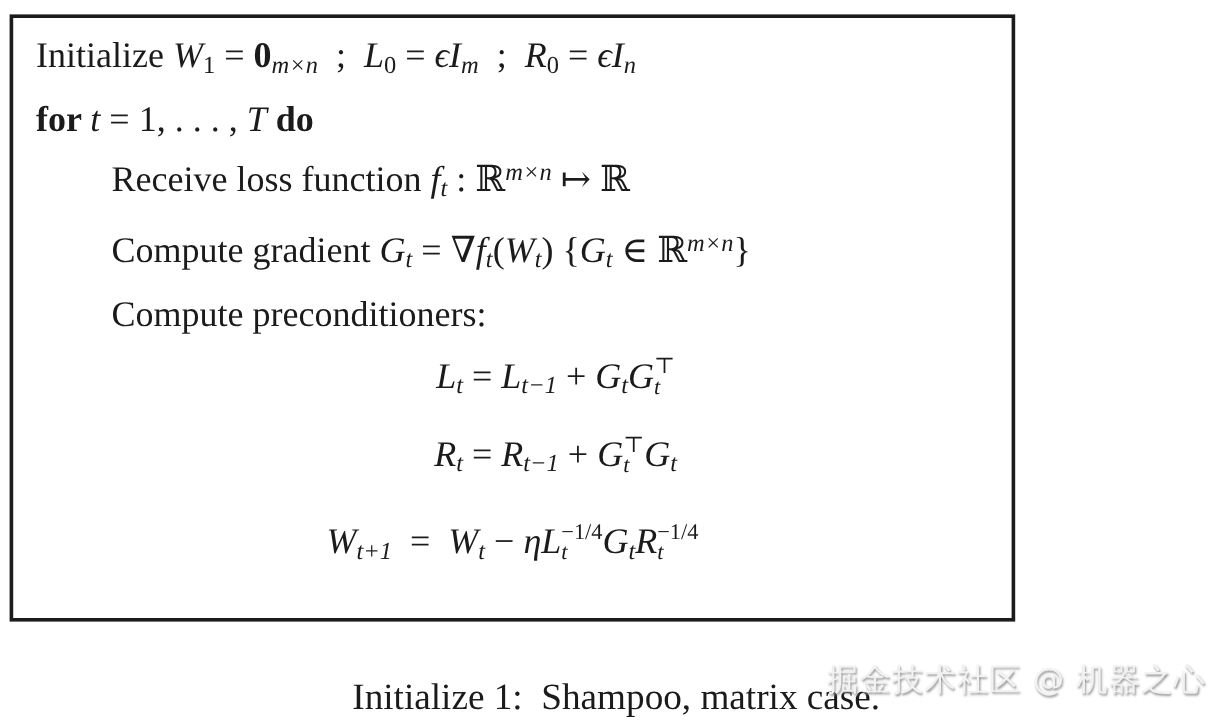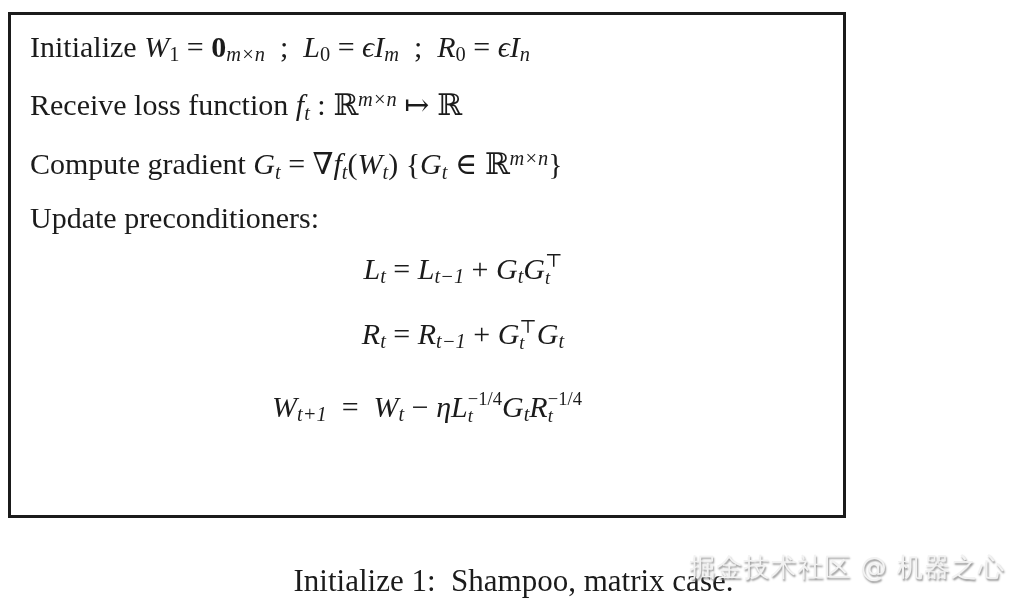--- a/index.html
+++ b/index.html
@@ -31,21 +31,21 @@
     box-sizing: border-box;
     border: 3px solid var(--border);
     padding: 9px 19px 0 19px;
     background: var(--background);
   }
   .line {
     font-size: 30px;
     line-height: 45px;
     white-space: nowrap;
   }
-  .indent { }
+  .indent { margin-left: 63px; }
   .gap-top { margin-top: 13px; }
   .eq {
     text-align: center;
     line-height: 58px;
     position: relative;
     left: 36px;
   }
   .eq-center { left: 0; margin-top: 7px; }
   .bf { font-weight: 700; }
   .it { font-style: italic; }
@@ -85,22 +85,23 @@
     z-index: 5;
     white-space: nowrap;
   }
 </style>
 </head>
 <body>
 
 <div>
   <div class="algo-box" id="algo-box">
       <div class="line"><span class="rm">Initialize </span><span class="it">W</span><span class="sub">1</span><span class="rm"> = </span><span class="bf">0</span><span class="subi">m×n</span><span class="rm"> ; </span><span class="it">L</span><span class="sub">0</span><span class="rm"> = </span><span class="it">ϵI</span><span class="subi">m</span><span class="rm"> ; </span><span class="it">R</span><span class="sub">0</span><span class="rm"> = </span><span class="it">ϵI</span><span class="subi">n</span></div>
+      <div class="line"><span class="bf">for </span><span class="it">t</span><span class="rm"> = 1, . . . , </span><span class="it">T</span><span class="bf"> do</span></div>
       <div class="line indent"><span class="rm">Receive loss function </span><span class="it">f</span><span class="subi">t</span><span class="rm"> : </span><span class="bb">ℝ</span><span class="supi">m×n</span><span class="rm"> ↦ </span><span class="bb">ℝ</span></div>
       <div class="line indent"><span class="rm">Compute gradient </span><span class="it">G</span><span class="subi">t</span><span class="rm"> = ∇</span><span class="it">f</span><span class="subi">t</span><span class="rm">(</span><span class="it">W</span><span class="subi">t</span><span class="rm">) {</span><span class="it">G</span><span class="subi">t</span><span class="rm"> ∈ </span><span class="bb">ℝ</span><span class="supi">m×n</span><span class="rm">}</span></div>
-      <div class="line indent"><span class="rm">Update preconditioners:</span></div>
+      <div class="line indent"><span class="rm">Compute preconditioners:</span></div>
       <div class="line eq"><span class="it">L</span><span class="subi">t</span><span class="rm"> = </span><span class="it">L</span><span class="subi">t−1</span><span class="rm"> + </span><span class="it">G</span><span class="subi">t</span><span class="it">G</span><span class="ss"><span class="ss-sup">⊤</span><span class="ss-sub">t</span></span></div>
       <div class="line eq"><span class="it">R</span><span class="subi">t</span><span class="rm"> = </span><span class="it">R</span><span class="subi">t−1</span><span class="rm"> + </span><span class="it">G</span><span class="ss"><span class="ss-sup">⊤</span><span class="ss-sub">t</span></span><span class="it">G</span><span class="subi">t</span></div>
       <div class="line eq eq-center"><span class="it">W</span><span class="subi">t+1</span><span class="rm"> = </span><span class="it">W</span><span class="subi">t</span><span class="rm"> − </span><span class="it">ηL</span><span class="ss"><span class="ss-sup">−1/4</span><span class="ss-sub">t</span></span><span class="it">G</span><span class="subi">t</span><span class="it">R</span><span class="ss"><span class="ss-sup">−1/4</span><span class="ss-sub">t</span></span></div>
     </div>
   <div class="caption">Initialize 1: Shampoo, matrix case.</div>
   <div class="watermark">掘金技术社区 @ 机器之心</div>
 </div>
 
 </body></html>

